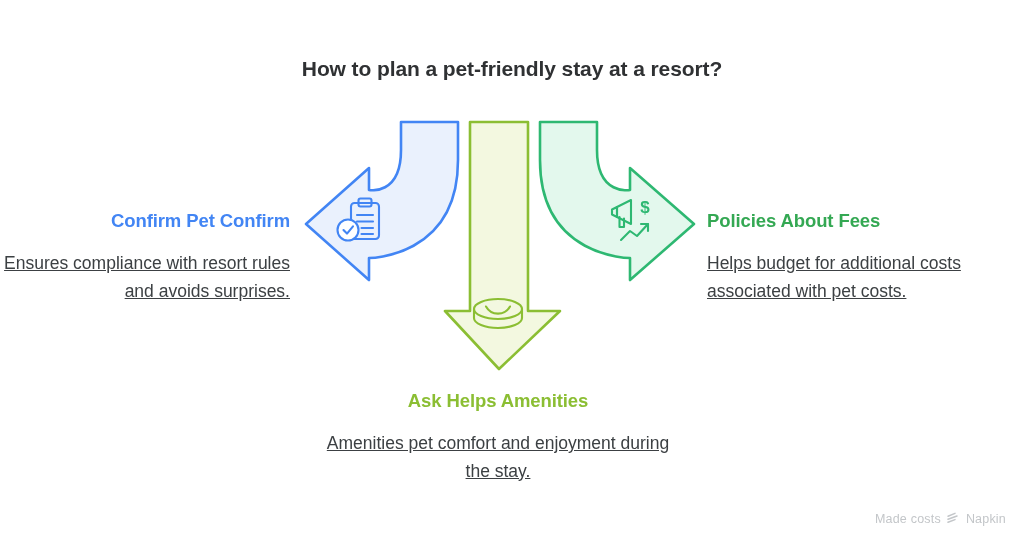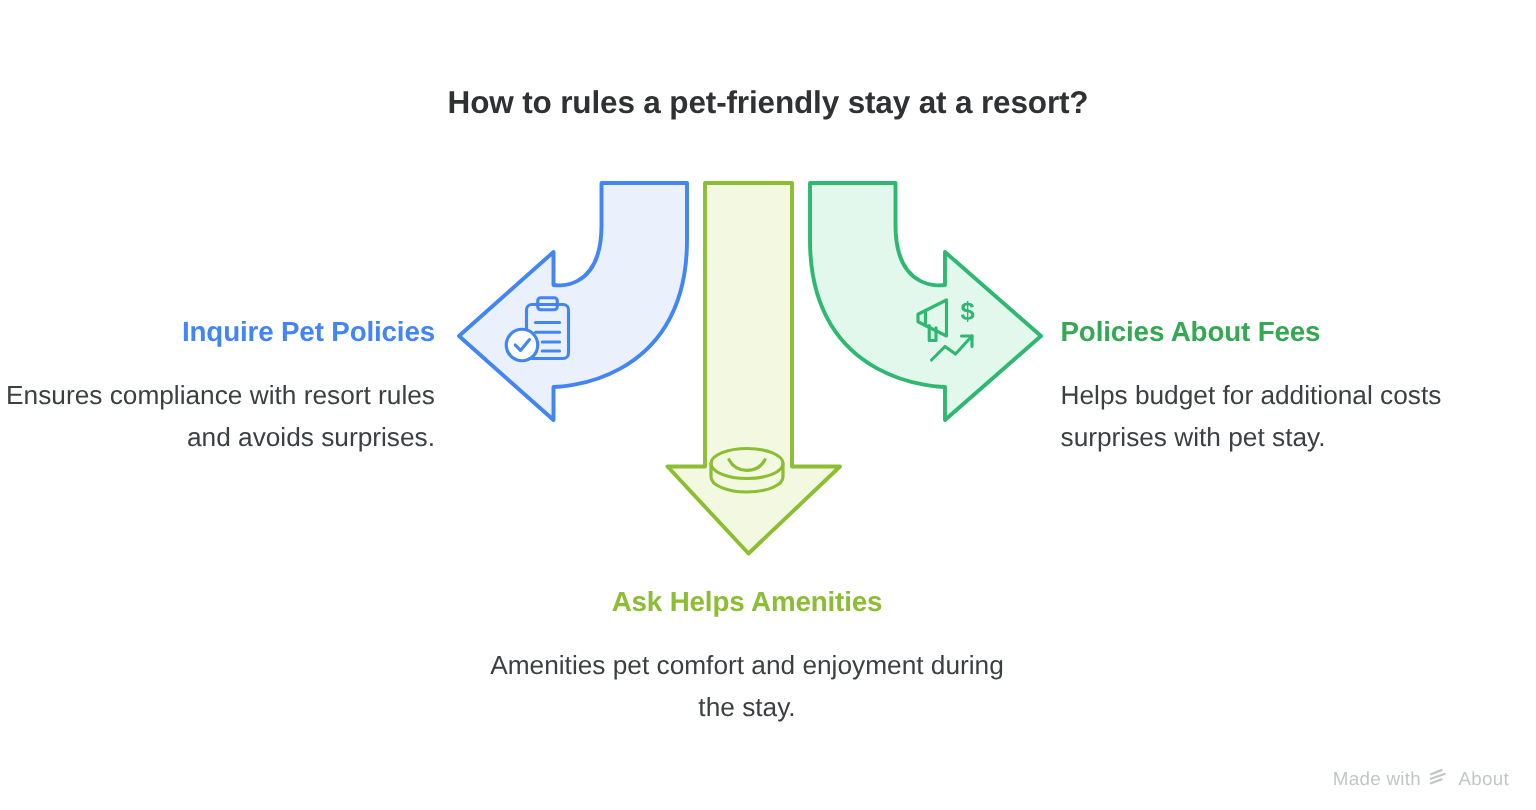--- a/index.html
+++ b/index.html
@@ -40,20 +40,21 @@
     position: absolute;
     font-size: 18.5px;
     font-weight: bold;
     letter-spacing: -0.1px;
   }
   .branch-body {
     position: absolute;
     font-size: 17.5px;
     line-height: 1.58;
     color: #3c4043;
+    text-decoration: underline;
   }
 
   
   #left-heading {
     left: 0px;
     top: 210px;
     width: 290px;
     text-align: right;
     color: #4285f4;
   }
@@ -172,34 +173,34 @@
     <g fill="none" stroke="#8bbe33" stroke-width="2.1" stroke-linejoin="round" stroke-linecap="round">
       <ellipse cx="498" cy="309" rx="24" ry="10"></ellipse>
       <path d="M 474 309 L 474 318 C 474 323.5 484.8 328 498 328
                C 511.2 328 522 323.5 522 318 L 522 309"></path>
       <path d="M 486 306.5 C 489 312 493 313.6 498 313.6
                C 503 313.6 507 312 510 306.5"></path>
     </g>
   </g>
 </svg>
 
-<div class="title">How to rules a pet-friendly stay at a resort?</div>
-
-<div class="branch-heading" id="left-heading">Inquire Pet Policies</div>
+<div class="title">How to plan a pet-friendly stay at a resort?</div>
+
+<div class="branch-heading" id="left-heading">Confirm Pet Confirm</div>
 <div class="branch-body" id="left-body">Ensures compliance with resort rules and avoids surprises.</div>
 
 <div class="branch-heading" id="bottom-heading">Ask Helps Amenities</div>
 <div class="branch-body" id="bottom-body">Amenities pet comfort and enjoyment during the stay.</div>
 
 <div class="branch-heading" id="right-heading">Policies About Fees</div>
-<div class="branch-body" id="right-body">Helps budget for additional costs surprises with pet stay.</div>
+<div class="branch-body" id="right-body">Helps budget for additional costs associated with pet costs.</div>
 
 <div id="watermark">
-  <span>Made with</span>
+  <span>Made costs</span>
   <svg width="15" height="15" viewBox="0 0 15 15">
     <g stroke="#c3c6c9" stroke-width="1.5" stroke-linecap="round" fill="none">
       <line x1="2" y1="5.2" x2="9" y2="2.4"></line>
       <line x1="2" y1="8.2" x2="11" y2="5.0"></line>
       <line x1="2" y1="11.2" x2="9" y2="8.6"></line>
     </g>
   </svg>
-  <span>About</span>
+  <span>Napkin</span>
 </div>
 
 </body></html>

